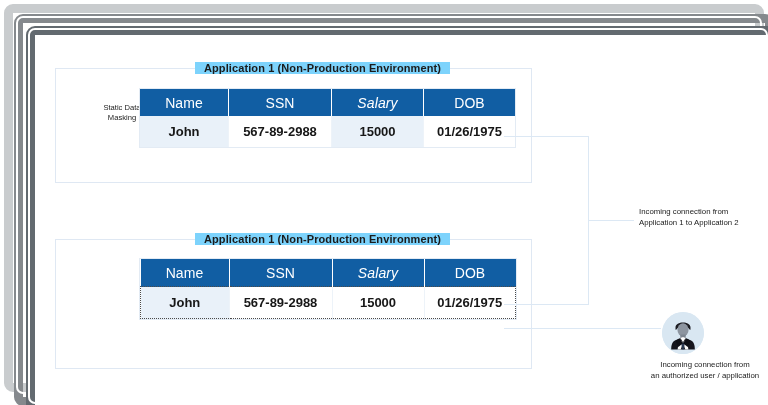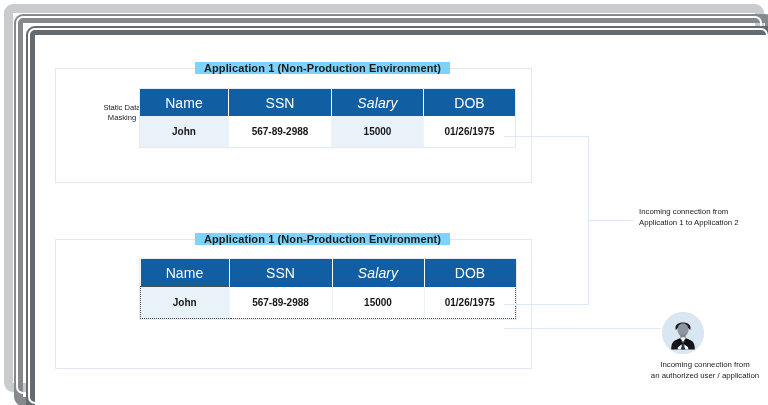--- a/index.html
+++ b/index.html
@@ -65,21 +65,21 @@
   #table-2{left:105px; top:224px; width:364px;}
 
   .dtable th{
     background:#115ea3;color:#ffffff;font-weight:normal;
     font-size:14px;height:25px;text-align:center;
     border-right:1px solid #ffffff;letter-spacing:.1px;margin-left:34px;
   }
   .dtable th:last-child{border-right:none;}
 
   .dtable td{
-    height:29px;text-align:center;font-size:10px;color:#171717;
+    height:29px;text-align:center;font-size:13px;color:#171717;
     font-weight:bold;background:#ffffff;
     border-right:1px solid #edf3f9;
   }
   .dtable td:last-child{border-right:none;}
   td.tint{background:#e9f1f9;}
 
   
   tr.masked-row td{
     border-top:1px dotted #4a4a4a;
     border-bottom:1px dotted #4a4a4a;

